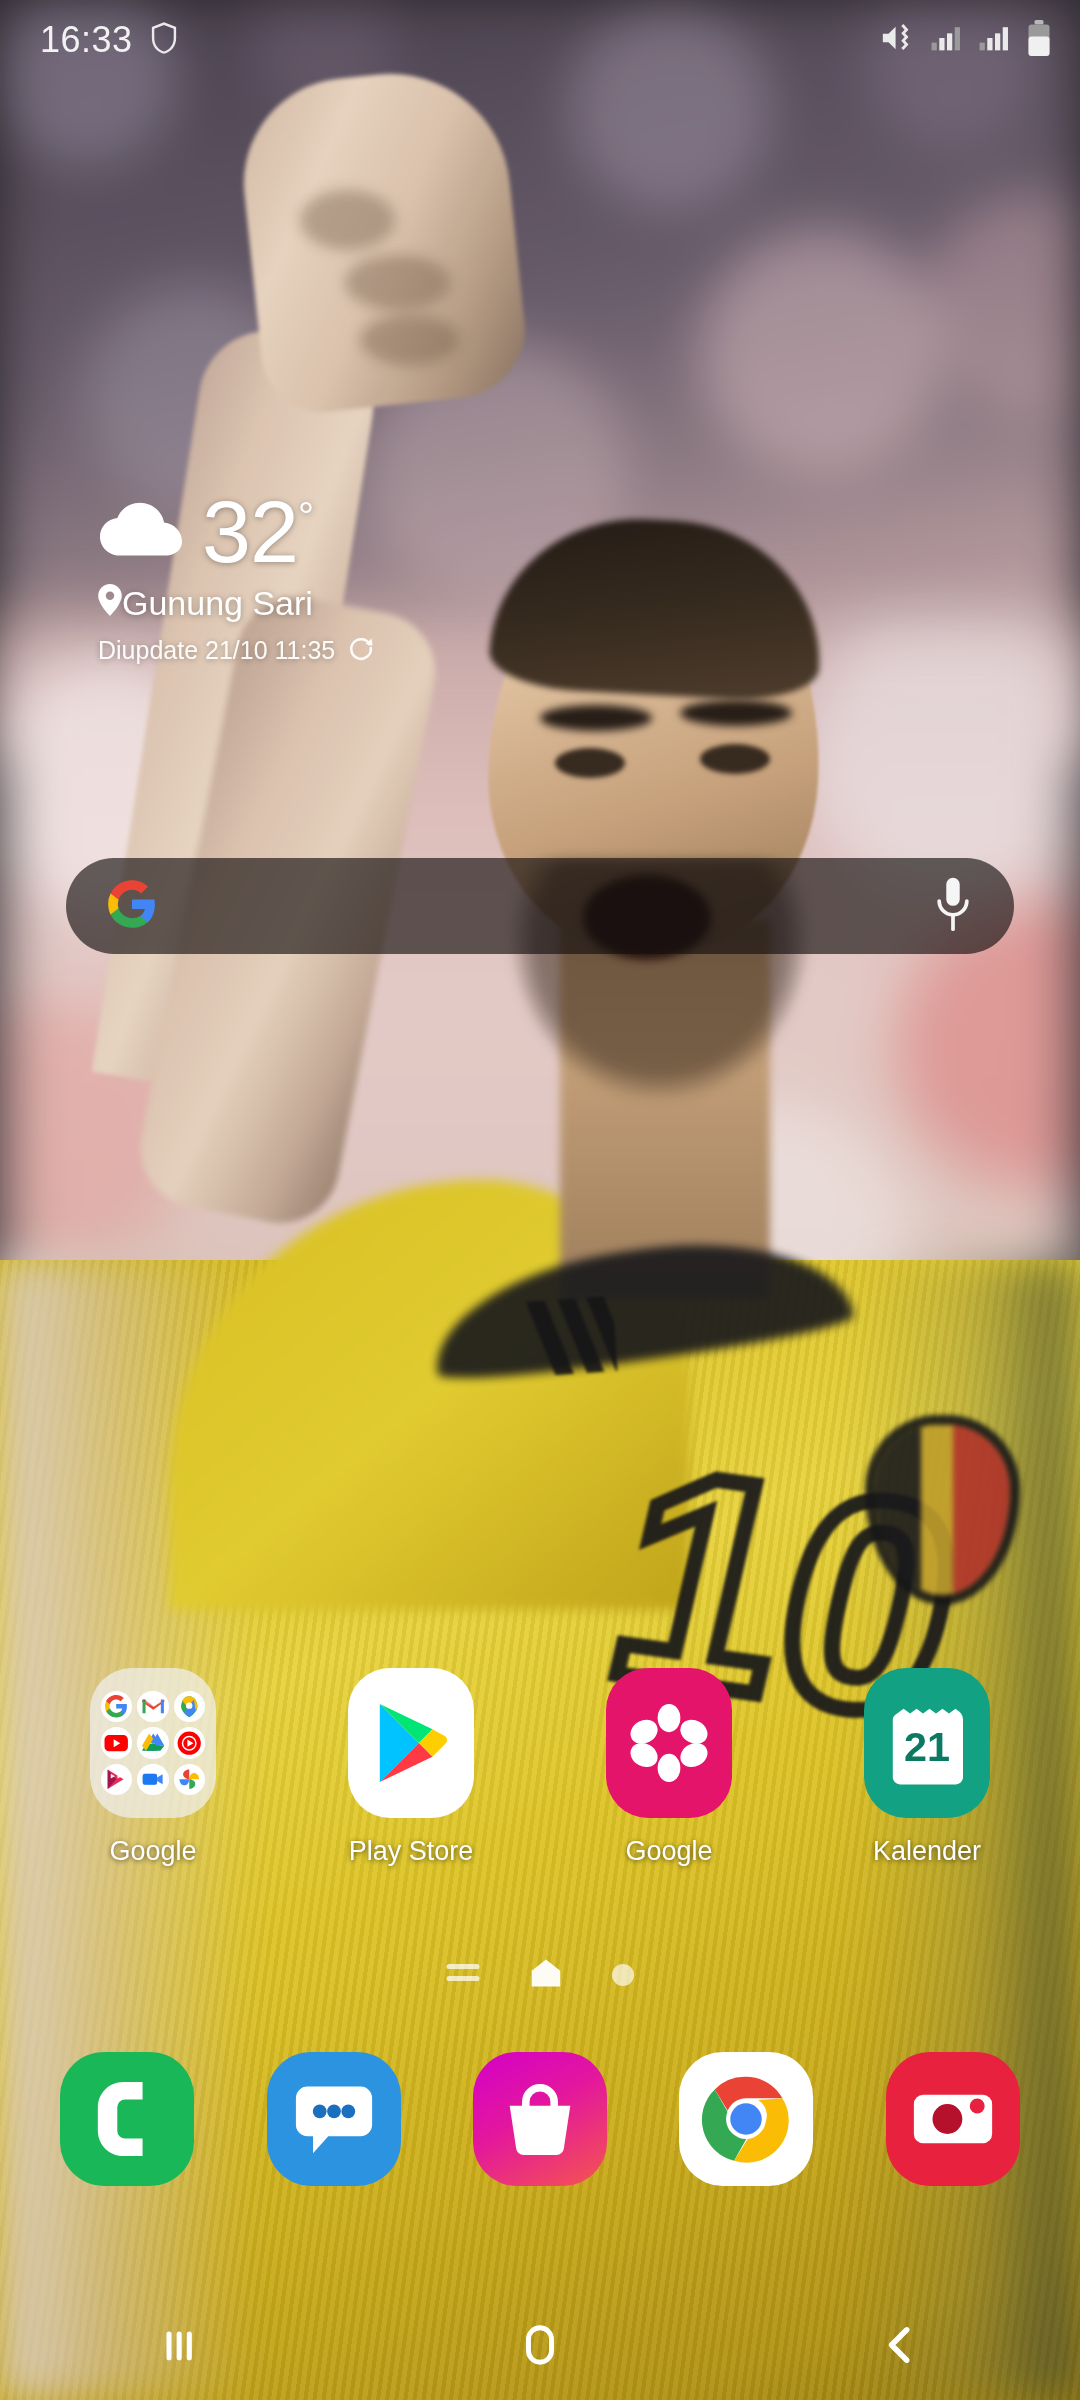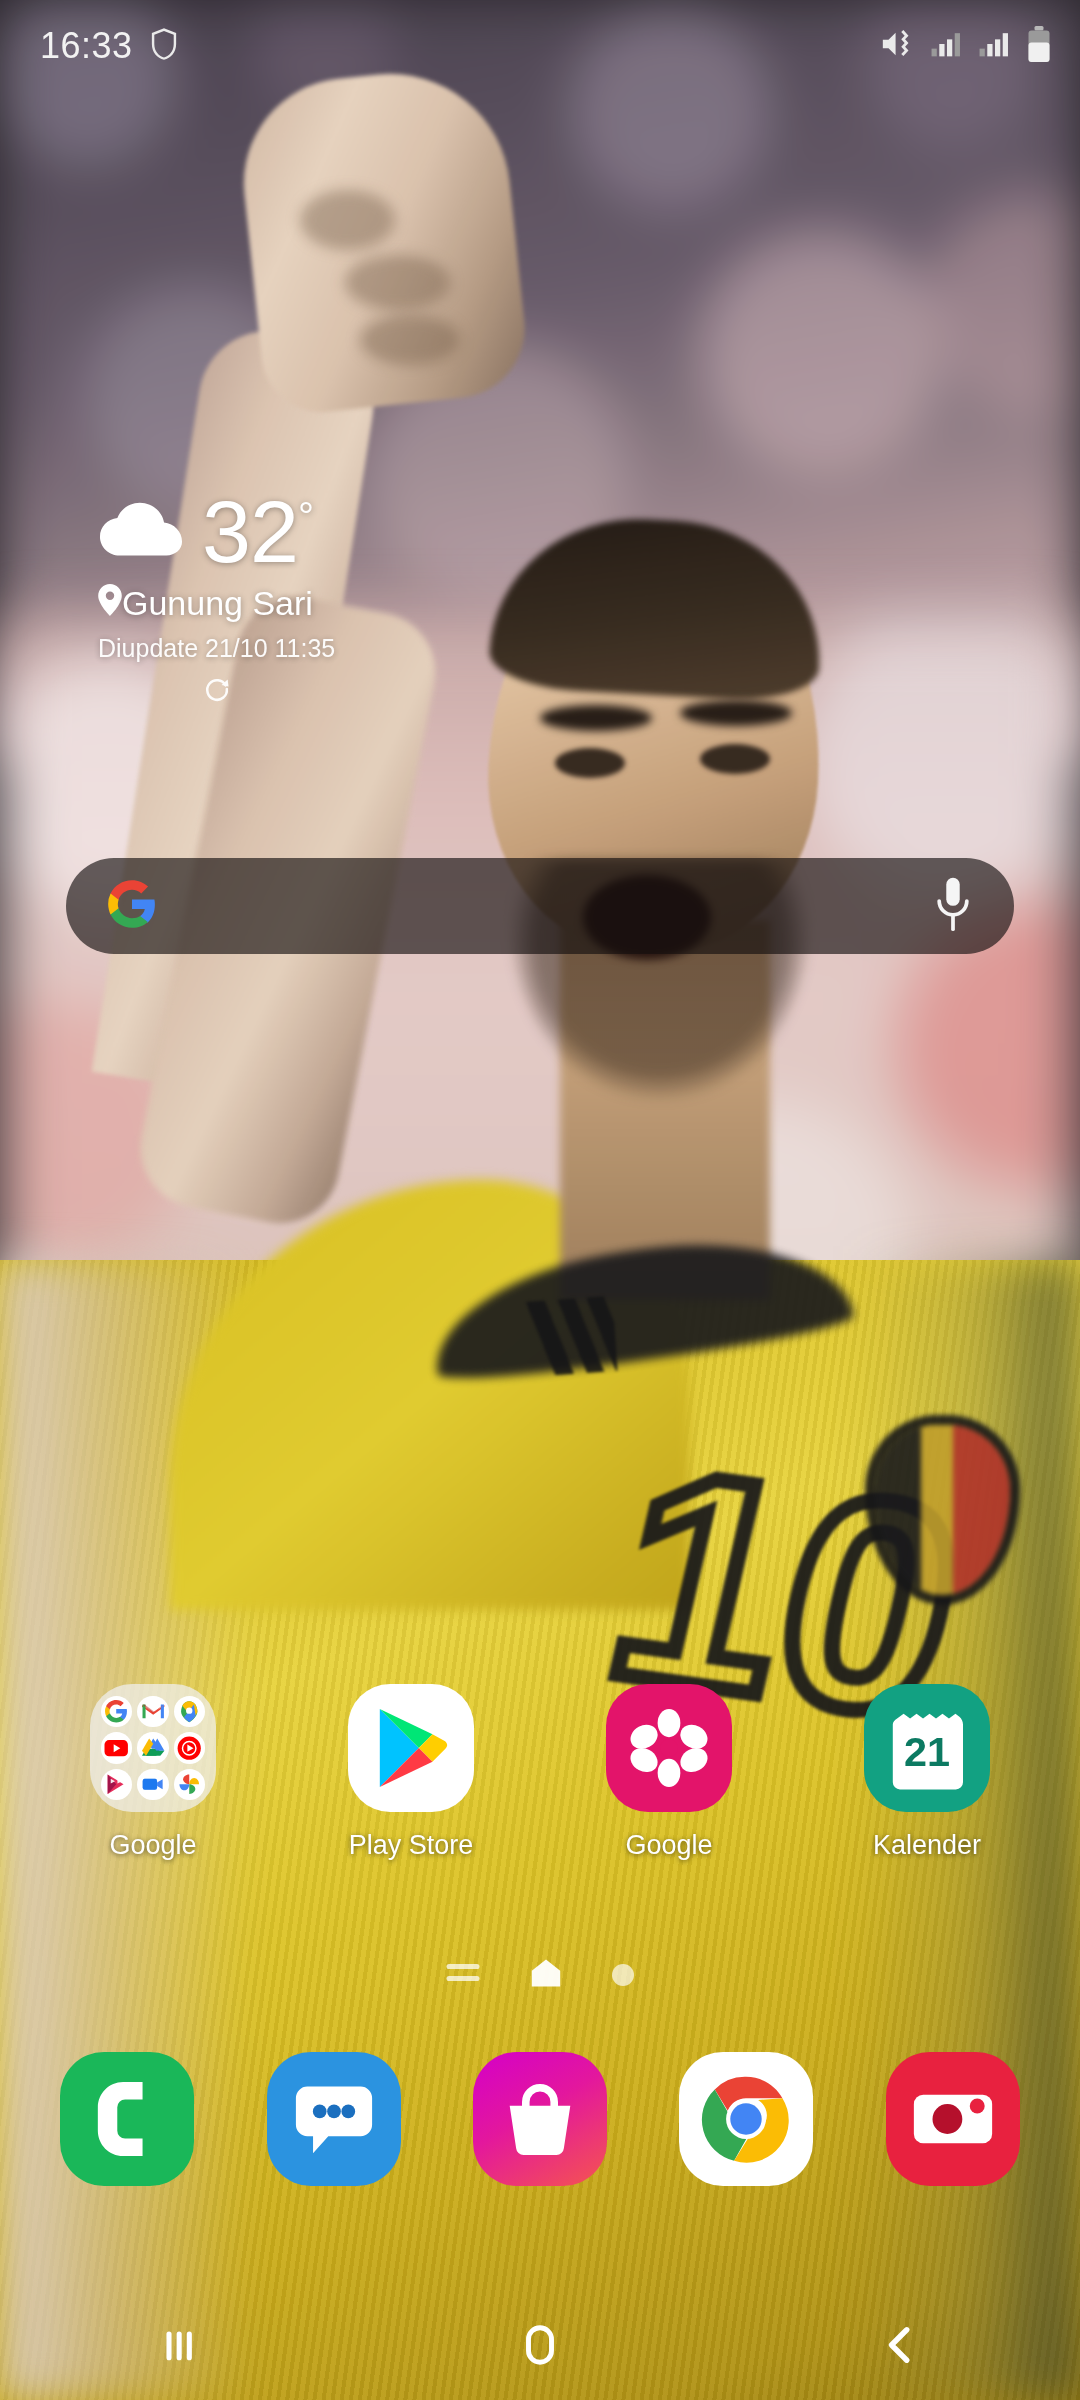--- a/index.html
+++ b/index.html
@@ -136,57 +136,57 @@
   .shoulder-l {
     position:absolute; left:170px; top:1180px; width:520px; height:430px;
     background:linear-gradient(140deg,#e0c824 0%,#ead432 50%,#c9ab1c 100%);
     border-radius:60% 40% 0 0/70% 50% 0 0; filter:blur(6px);
   }
 
   .wall-dim { position:absolute; inset:0; background:rgba(0,0,0,.04); }
 
   
   #status-bar {
-    position:absolute; left:0; top:10px; width:1080px; height:72px;
+    position:absolute; left:0; top:4px; width:1080px; height:72px;
     display:flex; align-items:center; justify-content:space-between;
     padding:0 28px 0 40px; z-index:40; color:#fff;
   }
   .sb-left { display:flex; align-items:center; gap:16px; }
   .sb-clock { font-size:36px; letter-spacing:.5px; color:#f2f2f2; }
   .sb-right { display:flex; align-items:center; gap:14px; }
   .icon-white { fill:#eaeaea; display:block; }
 
   
   #weather-widget {
     position:absolute; left:62px; top:490px; z-index:30;
     color:#fff; text-shadow:0 1px 6px rgba(0,0,0,.35);margin-left:36px;
   }
   .w-top { display:flex; align-items:center; gap:18px; }
   .w-temp { font-size:88px; font-weight:300; line-height:.95; letter-spacing:-1px; }
   .w-deg { font-size:40px; font-weight:300; vertical-align:top; position:relative; top:4px; }
   .w-loc { display:flex; align-items:center; margin-top:10px; font-size:34px; font-weight:400; }
-  .w-upd { display:flex; align-items:center; gap:12px; margin-top:10px; font-size:25px; opacity:.95;flex-direction:column; }
+  .w-upd { display:flex; align-items:center; gap:12px; margin-top:10px; font-size:25px; opacity:.95; }
 
   
   #search-bar {
     position:absolute; left:66px; top:858px; width:948px; height:96px;
     background:rgba(18,14,14,.64); border-radius:48px; z-index:30;
     display:flex; align-items:center; justify-content:space-between;
     padding:0 40px; cursor:pointer;
   }
 
   
   #app-grid {
     position:absolute; left:0; top:1668px; width:1080px; z-index:30;
     display:flex; justify-content:space-around; padding:0 24px;
   }
   .app { width:176px; display:flex; flex-direction:column; align-items:center; cursor:pointer; }
   .app-icon {
-    width:126px; height:128px; border-radius:34% / 34%;
-    display:flex; align-items:center; justify-content:center; position:relative;margin-top:16px;
+    width:126px; height:150px; border-radius:34% / 34%;
+    display:flex; align-items:center; justify-content:center; position:relative;
   }
   .squircle { border-radius:42px; }
   .app-label {
     margin-top:18px; font-size:27px; color:#fff; white-space:nowrap;
     text-shadow:0 1px 5px rgba(0,0,0,.6);
   }
 
   
   .folder-bg { background:rgba(240,240,240,.72); }
   .folder-grid {

